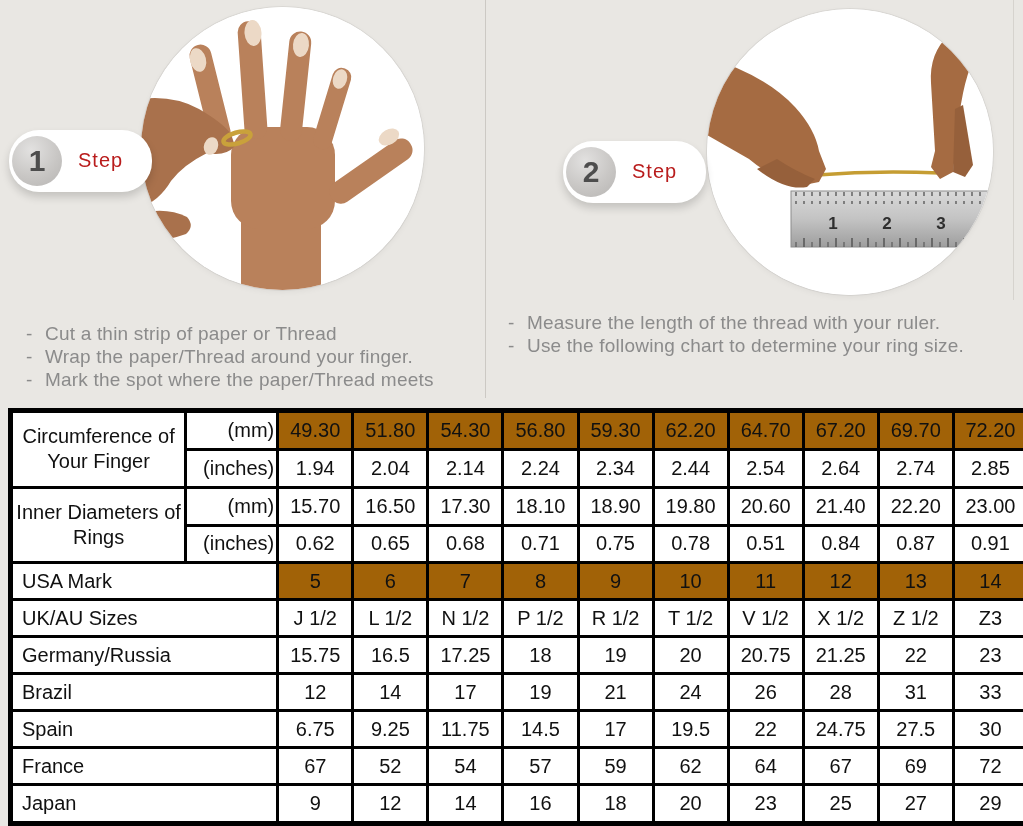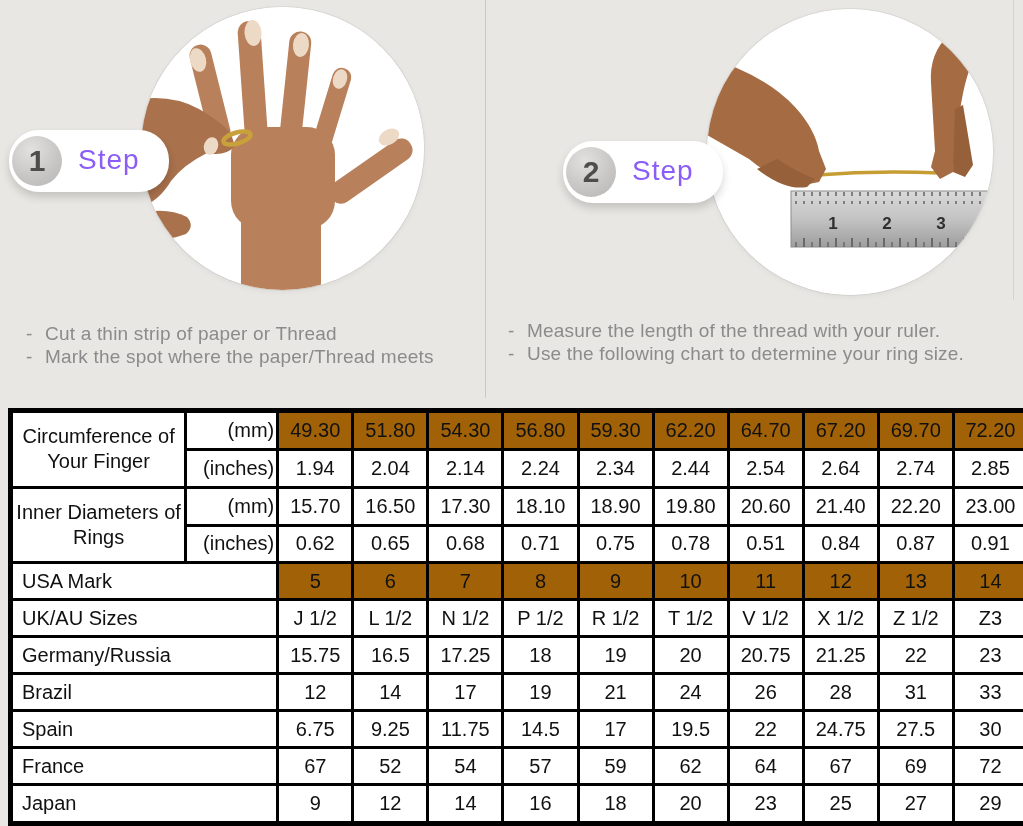--- a/index.html
+++ b/index.html
@@ -28,28 +28,28 @@
     box-shadow:0 5px 8px rgba(0,0,0,0.16);
   }
   .badge-1{left:9px;top:130px;}
   .badge-2{left:563px;top:141px;}
   .badge-num{
     width:50px;height:50px;border-radius:50%;flex:0 0 auto;
     background:radial-gradient(circle at 38% 28%, #e2e1e0 0%, #c9c7c5 55%, #b6b4b2 100%);
     display:flex;align-items:center;justify-content:center;
     font-size:30px;font-weight:bold;color:#4d4d4d;
   }
-  .badge-label{font-size:28px;color:#8b5cf6;padding:0 26px 2px 16px;letter-spacing:1px;}
+  .badge-label{font-size:20px;color:#b91c1c;padding:0 26px 2px 16px;letter-spacing:1px;}
 
   .instructions{
     position:absolute;list-style:none;margin:0;padding:0;
     color:#8b8b8b;font-size:19px;line-height:23px;letter-spacing:.2px;
   }
   .instr-1{left:24px;top:322px;width:460px;}
-  .instr-2{left:506px;top:319px;width:515px;}
+  .instr-2{left:506px;top:311px;width:515px;}
   .instructions li{position:relative;padding-left:21px;}
   .instructions li::before{content:"-";position:absolute;left:2px;top:0;}
 
   
   .chart-wrap{position:absolute;left:8px;top:408px;width:1023px;height:536px;}
   table.ring{
     width:1023px;height:418px;border-collapse:collapse;table-layout:fixed;
     border:5px solid #000;background:#fff;
   }
   table.ring td{
@@ -146,20 +146,21 @@
     <div class="badge-num">1</div>
     <div class="badge-label">Step</div>
   </div>
   <div class="step-badge badge-2">
     <div class="badge-num">2</div>
     <div class="badge-label">Step</div>
   </div>
 
   <ul class="instructions instr-1">
       <li>Cut a thin strip of paper or Thread</li>
+      <li>Wrap the paper/Thread around your finger.</li>
       <li>Mark the spot where the paper/Thread meets</li>
     </ul>
   <ul class="instructions instr-2">
       <li>Measure the length of the thread with your ruler.</li>
       <li>Use the following chart to determine your ring size.</li>
     </ul>
 </div>
 
 <div class="chart-wrap">
   <table class="ring">

